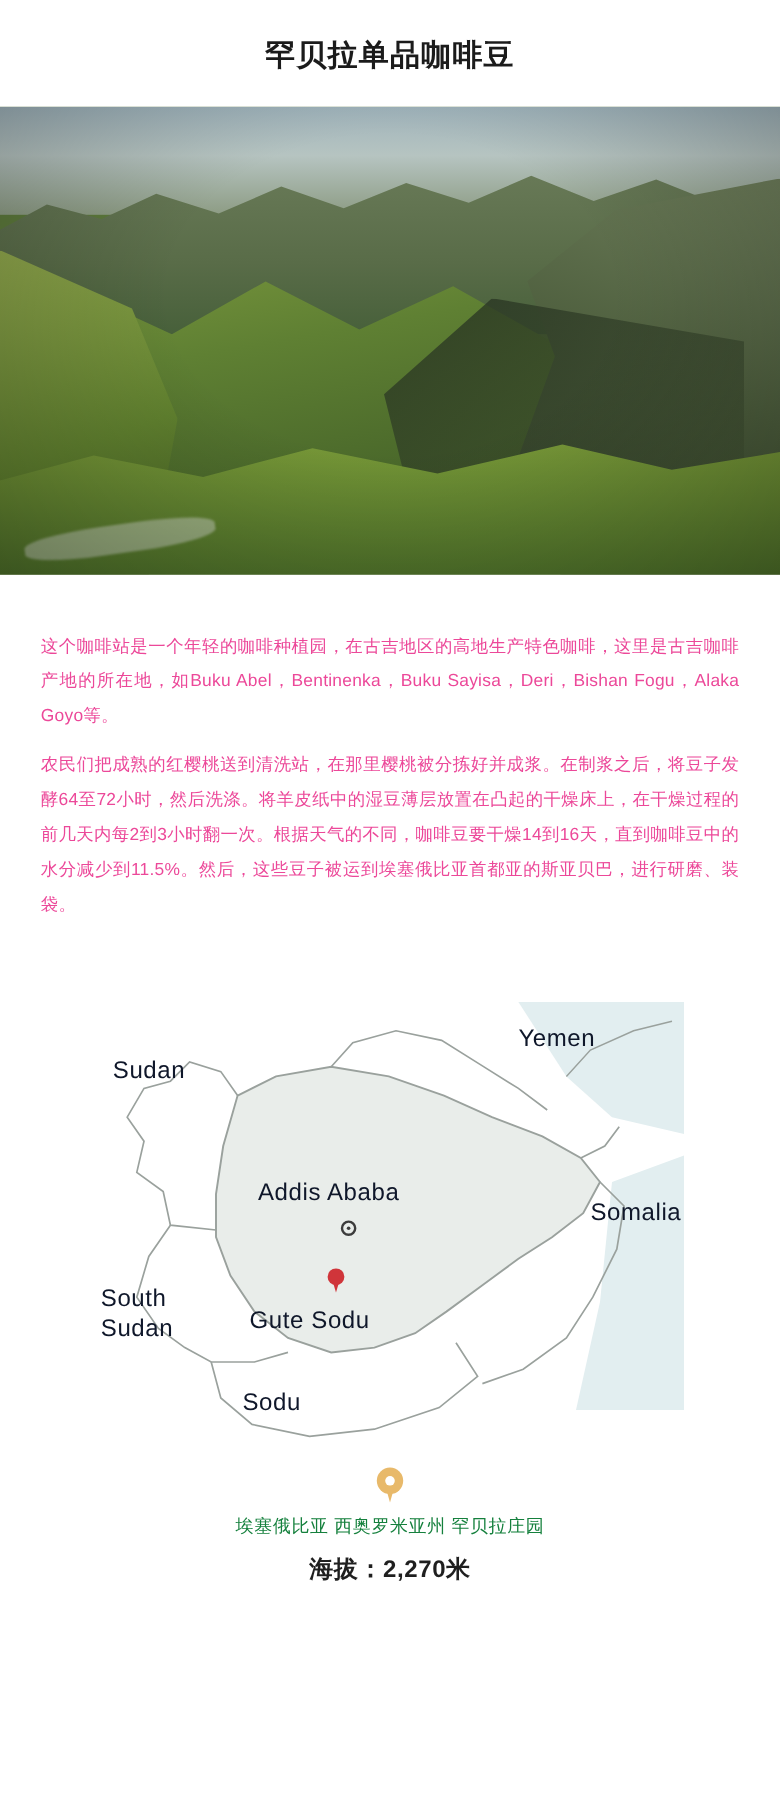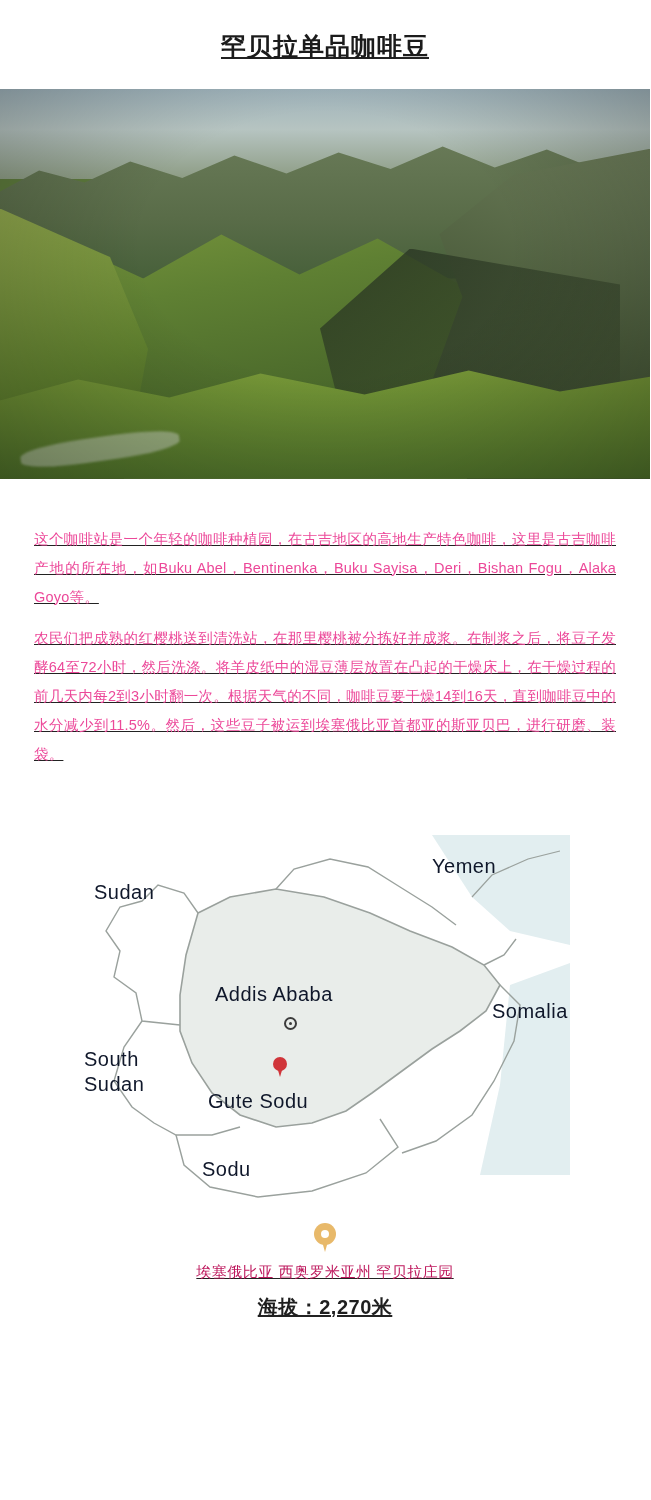--- a/index.html
+++ b/index.html
@@ -13,21 +13,20 @@
     min-height: 1500px;
     font-family: "Liberation Sans", sans-serif;
     color: #222;
   }
   .page {
     width: 650px;
     min-height: 1500px;
     position: relative;
     background: #ffffff;
     overflow: hidden;
-    text-decoration: underline;
   }
 
   
   .title-block {
     padding: 30px 0 26px 0;
     text-align: center;
     background: #ffffff;
   }
   .title {
     font-size: 25px;
@@ -140,21 +139,21 @@
     position: absolute;
     font-size: 20px;
     color: #0f172a;
     letter-spacing: .5px;
     white-space: nowrap;
     font-family: "Liberation Sans", sans-serif;
   }
   .lbl-sudan      { left: 14px;  top: 46px; }
   .lbl-yemen      { left: 352px; top: 20px; }
   .lbl-somalia    { left: 378px; top: 165px; margin-left: 34px; }
-  .lbl-southsudan { left: 4px;   top: 212px; text-align: left; line-height: 1.25; }
+  .lbl-southsudan { left: 4px;   top: 235px; text-align: left; line-height: 1.25; }
   .lbl-kenya      { left: 122px; top: 323px; }
   .lbl-addis      { left: 135px; top: 148px; }
   .lbl-gute       { left: 128px; top: 255px; }
 
   .capital-dot {
     position: absolute;
     left: 204px; top: 182px;
     width: 13px; height: 13px;
     border: 2px solid #3c3c3c;
     border-radius: 50%;
@@ -212,21 +211,21 @@
   }
   .marker-icon .m-hole {
     position: absolute;
     left: 7px; top: 7px;
     width: 8px; height: 8px;
     background: #ffffff;
     border-radius: 50%;
   }
   .origin-line {
     font-size: 15px;
-    color: #be185d;
+    color: #15803d;
     margin-bottom: 12px;
     letter-spacing: .5px;
   }
   .altitude-line {
     font-size: 20px;
     font-weight: bold;
     color: #1f1f1f;
     letter-spacing: .5px;
   }
 </style>

